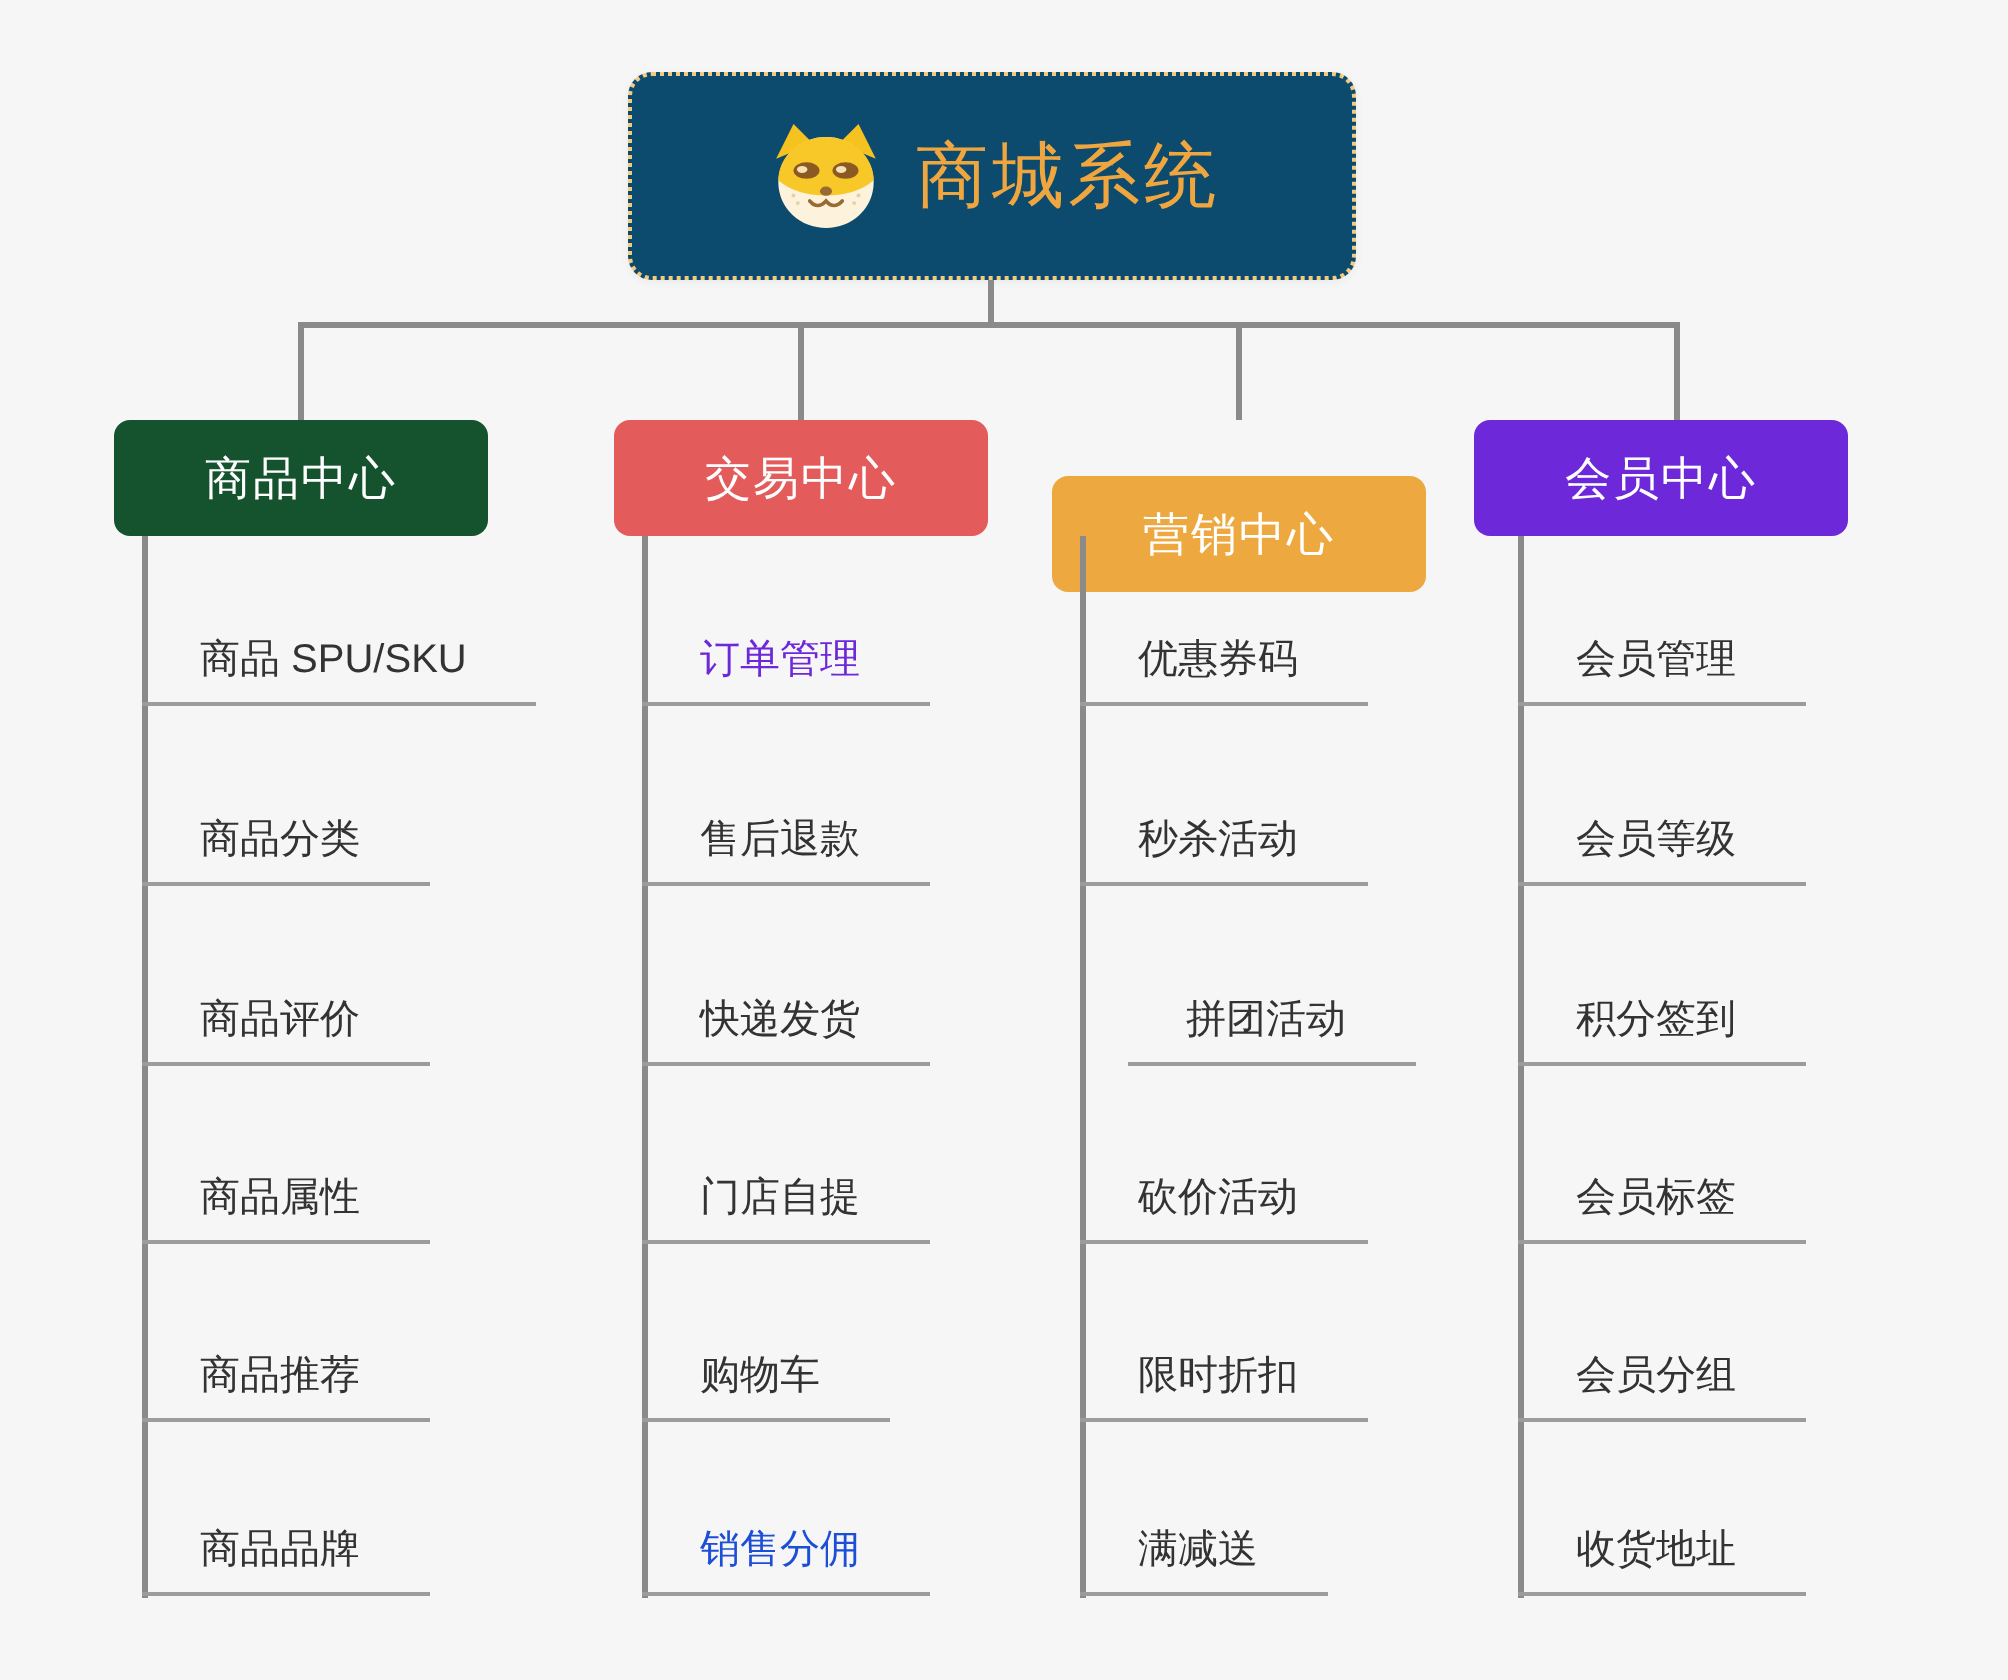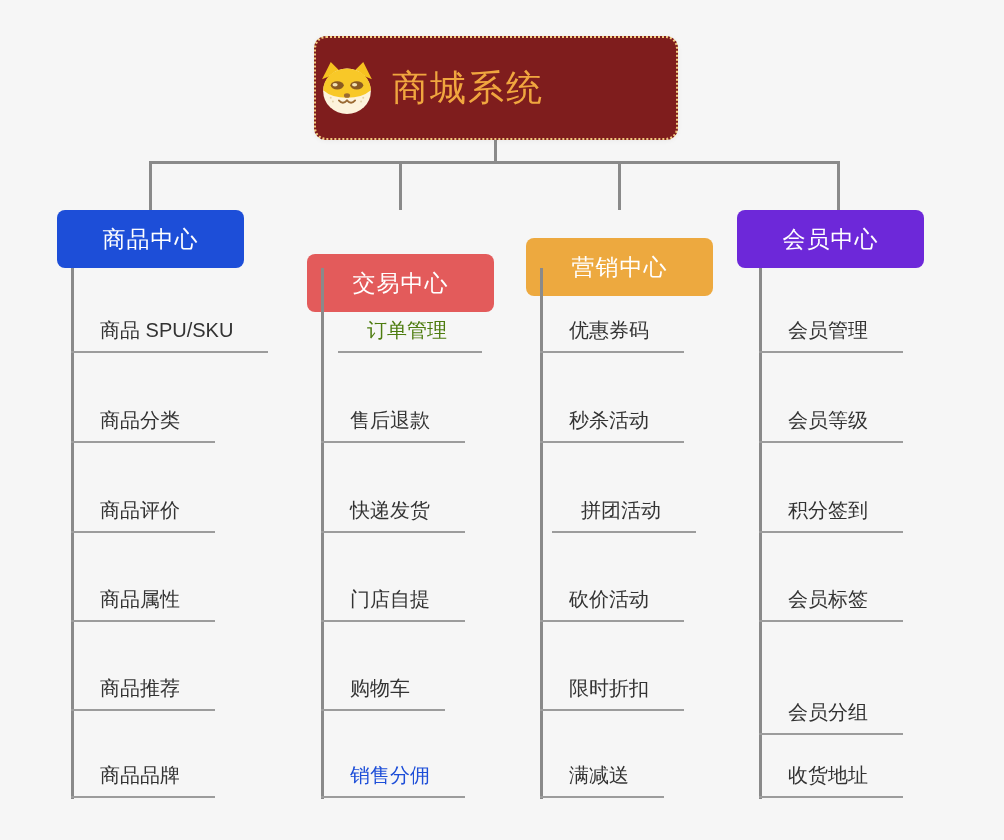--- a/index.html
+++ b/index.html
@@ -11,26 +11,26 @@
   .canvas {
     position: relative;
     width: 1004px;
     height: 840px;
   }
   
   .root-node {
     position: absolute;
     left: 314px; top: 36px;
     width: 364px; height: 104px;
-    background: #7f1d1d;
+    background: #0c4a6e;
     border: 2px dotted #F3CB80;
     border-radius: 12px;
     display: flex;
     align-items: center;
-    justify-content: flex-start;
+    justify-content: center;
     gap: 14px;
     box-shadow: 0 1px 5px rgba(0,0,0,0.05);
     cursor: default;
   }
   .root-title {
     font-size: 36px;
     letter-spacing: 2px;
     font-weight: 500;
   }
   .dog-icon { width: 62px; height: 52px; flex: 0 0 auto; }
@@ -83,58 +83,58 @@
       <circle cx="43" cy="33" r="0.9" fill="#E3D2A8"></circle>
       <circle cx="41" cy="36.5" r="0.9" fill="#E3D2A8"></circle>
     </svg>
     <span class="root-title" style="color: rgb(240, 166, 63);">商城系统</span>
   </div>
 
   <div id="generated">
       <div class="line" style="left: 494px; top: 140px; width: 3px; height: 24px; background: rgb(138, 138, 138);"></div>
       <div class="line" style="left: 149px; top: 161px; width: 691px; height: 3px; background: rgb(138, 138, 138);"></div>
       <div class="line" style="left: 149px; top: 161px; width: 3px; height: 49px; background: rgb(138, 138, 138);"></div>
-      <div class="branch-node" style="left: 57px; background: #1d4ed8;">
+      <div class="branch-node" style="left: 57px; background: #14532d;">
         <span>商品中心</span>
       </div>
       <div class="line" style="left: 71px; top: 268px; width: 3px; height: 531px; background: rgb(138, 138, 138);"></div>
       <div class="leaf-node" style="left: 71px; top: 316px; color: rgb(51, 51, 51); border-bottom-color: rgb(156, 156, 156);">商品 SPU/SKU</div>
       <div class="leaf-node" style="left: 71px; top: 406px; color: rgb(51, 51, 51); border-bottom-color: rgb(156, 156, 156);">商品分类</div>
       <div class="leaf-node" style="left: 71px; top: 496px; color: rgb(51, 51, 51); border-bottom-color: rgb(156, 156, 156);">商品评价</div>
       <div class="leaf-node" style="left: 71px; top: 585px; color: rgb(51, 51, 51); border-bottom-color: rgb(156, 156, 156);">商品属性</div>
       <div class="leaf-node" style="left: 71px; top: 674px; color: rgb(51, 51, 51); border-bottom-color: rgb(156, 156, 156);">商品推荐</div>
       <div class="leaf-node" style="left: 71px; top: 761px; color: rgb(51, 51, 51); border-bottom-color: rgb(156, 156, 156);">商品品牌</div>
       <div class="line" style="left: 399px; top: 161px; width: 3px; height: 49px; background: rgb(138, 138, 138);"></div>
-      <div class="branch-node" style="left: 307px; background: rgb(227, 91, 91); margin-top: 44px;">
+      <div class="branch-node" style="left: 307px; background: rgb(227, 91, 91);">
         <span>交易中心</span>
       </div>
       <div class="line" style="left: 321px; top: 268px; width: 3px; height: 531px; background: rgb(138, 138, 138);"></div>
-      <div class="leaf-node" style="left: 338px; top: 316px; color: #4d7c0f; border-bottom-color: rgb(156, 156, 156);">订单管理</div>
+      <div class="leaf-node" style="left: 321px; top: 316px; color: #6d28d9; border-bottom-color: rgb(156, 156, 156);">订单管理</div>
       <div class="leaf-node" style="left: 321px; top: 406px; color: rgb(51, 51, 51); border-bottom-color: rgb(156, 156, 156);">售后退款</div>
       <div class="leaf-node" style="left: 321px; top: 496px; color: rgb(51, 51, 51); border-bottom-color: rgb(156, 156, 156);">快递发货</div>
       <div class="leaf-node" style="left: 321px; top: 585px; color: rgb(51, 51, 51); border-bottom-color: rgb(156, 156, 156);">门店自提</div>
       <div class="leaf-node" style="left: 321px; top: 674px; color: rgb(51, 51, 51); border-bottom-color: rgb(156, 156, 156);">购物车</div>
       <div class="leaf-node" style="left: 321px; top: 761px; color: #1d4ed8; border-bottom-color: rgb(156, 156, 156);">销售分佣</div>
       <div class="line" style="left: 618px; top: 161px; width: 3px; height: 49px; background: rgb(138, 138, 138);"></div>
       <div class="branch-node" style="left: 526px; background: rgb(237, 169, 63); margin-top: 28px;">
         <span>营销中心</span>
       </div>
       <div class="line" style="left: 540px; top: 268px; width: 3px; height: 531px; background: rgb(138, 138, 138);"></div>
       <div class="leaf-node" style="left: 540px; top: 316px; color: rgb(51, 51, 51); border-bottom-color: rgb(156, 156, 156);">优惠券码</div>
       <div class="leaf-node" style="left: 540px; top: 406px; color: rgb(51, 51, 51); border-bottom-color: rgb(156, 156, 156);">秒杀活动</div>
-      <div class="leaf-node" style="left: 552px; top: 496px; color: rgb(51, 51, 51); border-bottom-color: rgb(156, 156, 156);">拼团活动</div>
+      <div class="leaf-node" style="left: 564px; top: 496px; color: rgb(51, 51, 51); border-bottom-color: rgb(156, 156, 156);">拼团活动</div>
       <div class="leaf-node" style="left: 540px; top: 585px; color: rgb(51, 51, 51); border-bottom-color: rgb(156, 156, 156);">砍价活动</div>
       <div class="leaf-node" style="left: 540px; top: 674px; color: rgb(51, 51, 51); border-bottom-color: rgb(156, 156, 156);">限时折扣</div>
       <div class="leaf-node" style="left: 540px; top: 761px; color: rgb(51, 51, 51); border-bottom-color: rgb(156, 156, 156);">满减送</div>
       <div class="line" style="left: 837px; top: 161px; width: 3px; height: 49px; background: rgb(138, 138, 138);"></div>
       <div class="branch-node" style="left: 737px; background: #6d28d9;">
         <span>会员中心</span>
       </div>
       <div class="line" style="left: 759px; top: 268px; width: 3px; height: 531px; background: rgb(138, 138, 138);"></div>
       <div class="leaf-node" style="left: 759px; top: 316px; color: rgb(51, 51, 51); border-bottom-color: rgb(156, 156, 156);">会员管理</div>
       <div class="leaf-node" style="left: 759px; top: 406px; color: rgb(51, 51, 51); border-bottom-color: rgb(156, 156, 156);">会员等级</div>
       <div class="leaf-node" style="left: 759px; top: 496px; color: rgb(51, 51, 51); border-bottom-color: rgb(156, 156, 156);">积分签到</div>
       <div class="leaf-node" style="left: 759px; top: 585px; color: rgb(51, 51, 51); border-bottom-color: rgb(156, 156, 156);">会员标签</div>
-      <div class="leaf-node" style="left: 759px; top: 674px; color: rgb(51, 51, 51); border-bottom-color: rgb(156, 156, 156); margin-top: 24px;">会员分组</div>
+      <div class="leaf-node" style="left: 759px; top: 674px; color: rgb(51, 51, 51); border-bottom-color: rgb(156, 156, 156);">会员分组</div>
       <div class="leaf-node" style="left: 759px; top: 761px; color: rgb(51, 51, 51); border-bottom-color: rgb(156, 156, 156);">收货地址</div>
     </div>
 
 </div>
 
 </body></html>

